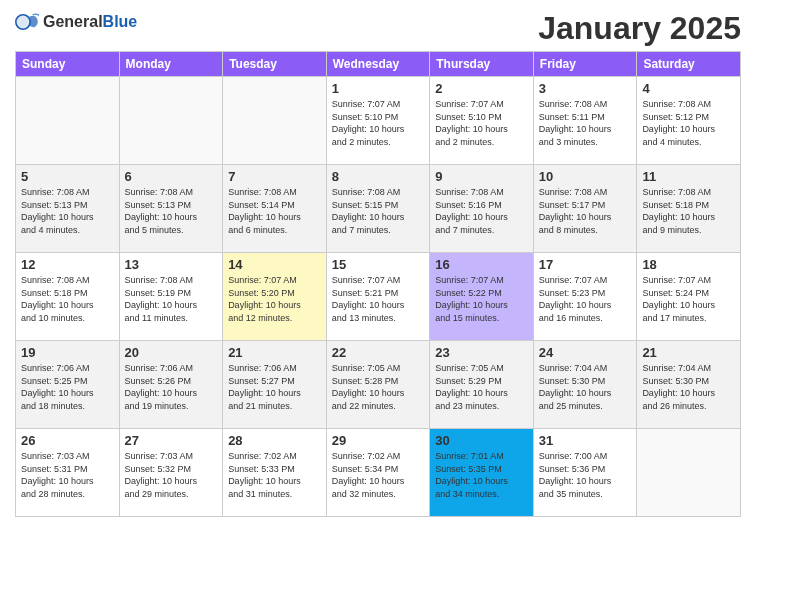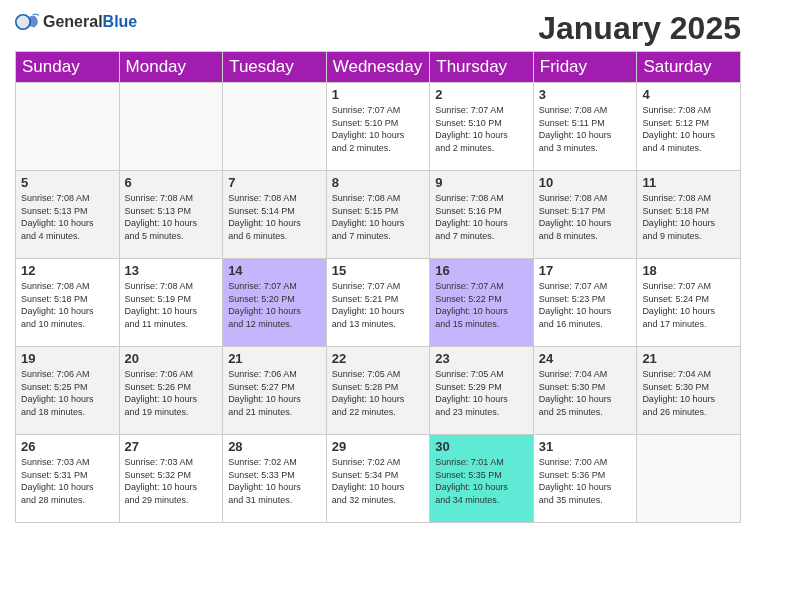--- a/index.html
+++ b/index.html
@@ -40,26 +40,26 @@
     .location-title {
       font-size: 14px;
       color: #555;
     }
     .calendar {
       width: 100%;
       border-collapse: collapse;
       table-layout: fixed;
     }
     .calendar th {
-      background-color: #a21caf;
+      background-color: #8b5cf6;
       color: #fff;
       text-align: left;
       padding: 5px 6px;
-      font-size: 17px;
-      font-weight: normal;
+      font-size: 12px;
+      font-weight: bold;
       border: 1px solid #ccc;
     }
     .calendar td {
       border: 1px solid #ccc;
       vertical-align: top;
       padding: 4px 5px;
       font-size: 9.5px;
       color: #333;
       background: #fff;
       height: 88px;
@@ -204,21 +204,21 @@
 Daylight: 10 hours
 and 10 minutes.</div>
           </td>
           <td style="background: rgb(255, 255, 255);">
             <div class="day-number">13</div>
             <div class="day-info" style="white-space: pre-line;">Sunrise: 7:08 AM
 Sunset: 5:19 PM
 Daylight: 10 hours
 and 11 minutes.</div>
           </td>
-          <td style="background: #c4b5fd;">
+          <td style="background: #fef9c3;">
             <div class="day-number">14</div>
             <div class="day-info" style="white-space: pre-line;">Sunrise: 7:07 AM
 Sunset: 5:20 PM
 Daylight: 10 hours
 and 12 minutes.</div>
           </td>
           <td style="background: rgb(255, 255, 255);">
             <div class="day-number">15</div>
             <div class="day-info" style="white-space: pre-line;">Sunrise: 7:07 AM
 Sunset: 5:21 PM
@@ -320,21 +320,21 @@
 Daylight: 10 hours
 and 31 minutes.</div>
           </td>
           <td style="background: rgb(255, 255, 255);">
             <div class="day-number">29</div>
             <div class="day-info" style="white-space: pre-line;">Sunrise: 7:02 AM
 Sunset: 5:34 PM
 Daylight: 10 hours
 and 32 minutes.</div>
           </td>
-          <td style="background: #5eead4; margin-left: 40px;">
+          <td style="background: #0ea5e9; margin-left: 40px;">
             <div class="day-number">30</div>
             <div class="day-info" style="white-space: pre-line;">Sunrise: 7:01 AM
 Sunset: 5:35 PM
 Daylight: 10 hours
 and 34 minutes.</div>
           </td>
           <td style="background: rgb(255, 255, 255);">
             <div class="day-number">31</div>
             <div class="day-info" style="white-space: pre-line;">Sunrise: 7:00 AM
 Sunset: 5:36 PM

